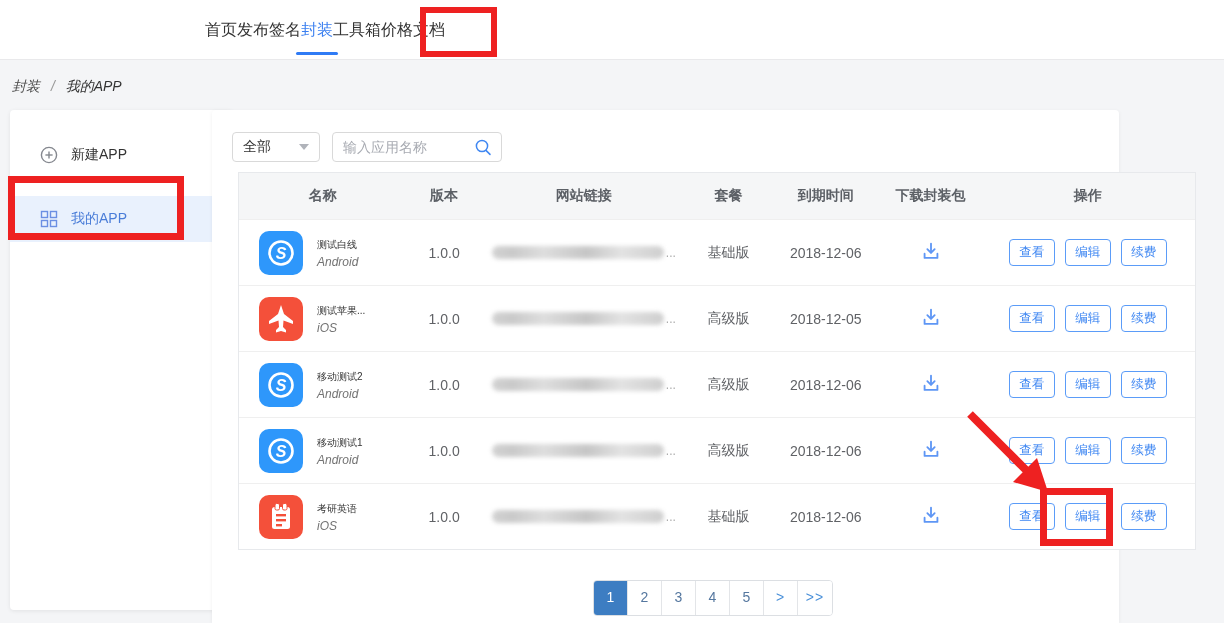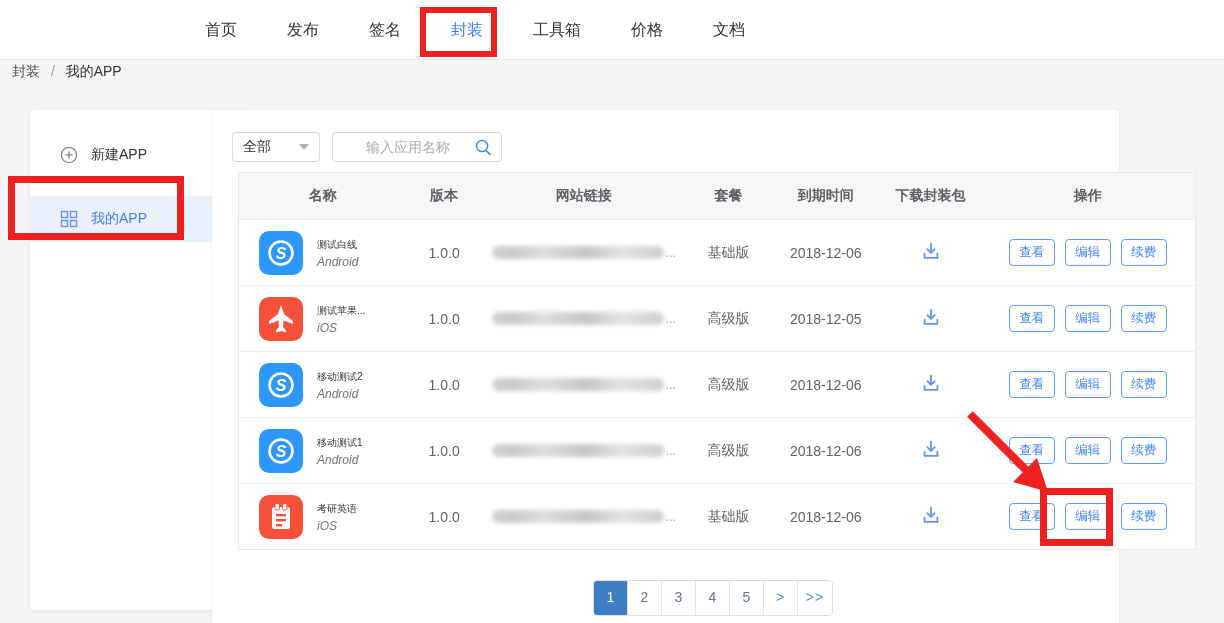--- a/index.html
+++ b/index.html
@@ -11,39 +11,39 @@
     color: #333;
   }
 
   
   .topbar {
     position: absolute; left: 0; top: 0; width: 1224px; height: 60px;
     background: #fff; border-bottom: 1px solid #e9e9eb; z-index: 2;
   }
   .nav {
     position: absolute; left: 205px; top: 0; height: 60px;
-    display: flex; align-items: center; gap: 50px;
+    display: flex; align-items: center; 
   }
   .nav-item { font-size: 16px; color: #333; cursor: pointer; position: relative; white-space: nowrap; }
   .nav-item.active { color: #3a7ff0; }
   .nav-item.active::after {
     content: ""; position: absolute; left: 50%; transform: translateX(-50%);
     top: 32px; width: 42px; height: 3px; background: #2f7bf5; border-radius: 2px;
   }
 
   
-  .breadcrumb { position: absolute; left: 12px; top: 63px; font-size: 14px; z-index: 1; }
+  .breadcrumb { position: absolute; left: 12px; top: 78px; font-size: 14px; z-index: 1; font-style: italic; }
   .breadcrumb .crumb-link { color: #4a4a4a; cursor: pointer; }
   .breadcrumb .sep { color: #999; margin: 0 7px; }
   .breadcrumb .crumb-cur { color: #333; }
 
   
   .sidebar {
     position: absolute; left: 10px; top: 110px; width: 223px; height: 500px;
-    background: #fff; border-radius: 4px; box-shadow: 0 1px 4px rgba(0,0,0,.08); z-index: 1; margin-left: 20px;
+    background: #fff; border-radius: 4px; box-shadow: 0 1px 4px rgba(0,0,0,.08); z-index: 1;
   }
   .side-item {
     height: 46px; display: flex; align-items: center; padding-left: 30px;
     font-size: 14px; cursor: pointer; gap: 13px; color: #333;
   }
   .side-item:first-child { margin-top: 22px; }
   .side-item.active { background: #e9f1fd; color: #4a7dd8; margin-top: 18px; }
   .side-icon { width: 18px; height: 18px; display: inline-flex; }
 
   
@@ -62,21 +62,21 @@
   .caret-down {
     width: 0; height: 0; border-left: 5px solid transparent; border-right: 5px solid transparent;
     border-top: 6px solid #b0b3ba;
   }
   .search-box {
     width: 170px; height: 30px; border: 1px solid #d9d9d9; border-radius: 4px;
     display: flex; align-items: center; padding: 0 8px 0 10px; background: #fff;
   }
   .search-box input {
     border: none; outline: none; flex: 1; font-size: 14px; min-width: 0;
-    font-family: inherit; color: #333; background: transparent; text-align: center;
+    font-family: inherit; color: #333; background: transparent;
   }
   .search-box input::placeholder { color: #a8abb2; }
 
   
   .table { position: absolute; left: 20px; top: 62px; width: 958px; border: 1px solid #e7e9ec; margin-left: 6px; }
   .thead { display: flex; height: 46px; background: #f5f6f7; align-items: center; }
   .hcell { font-size: 14px; font-weight: bold; color: #5c6066; text-align: center; }
   .trow { display: flex; height: 66px; align-items: center; border-top: 1px solid #efefef; background: #fff; }
   .cell { font-size: 14px; color: #606266; text-align: center; }
 

